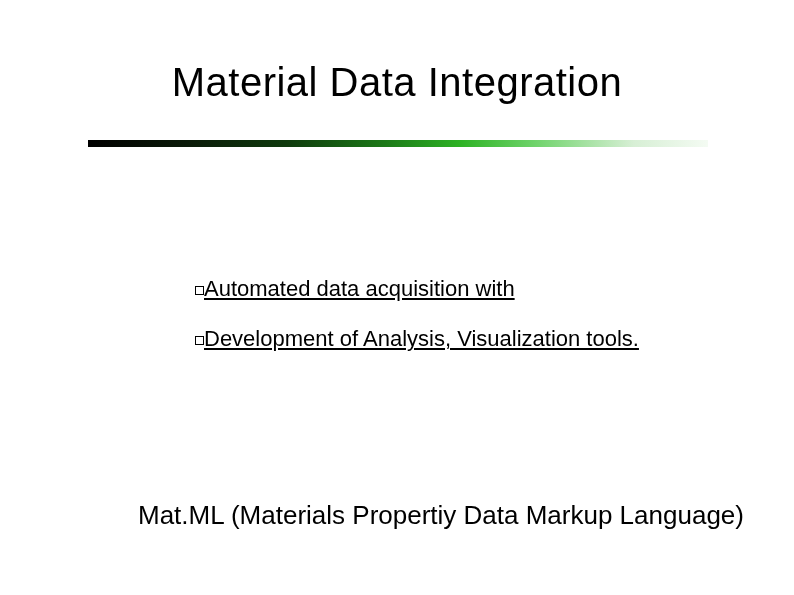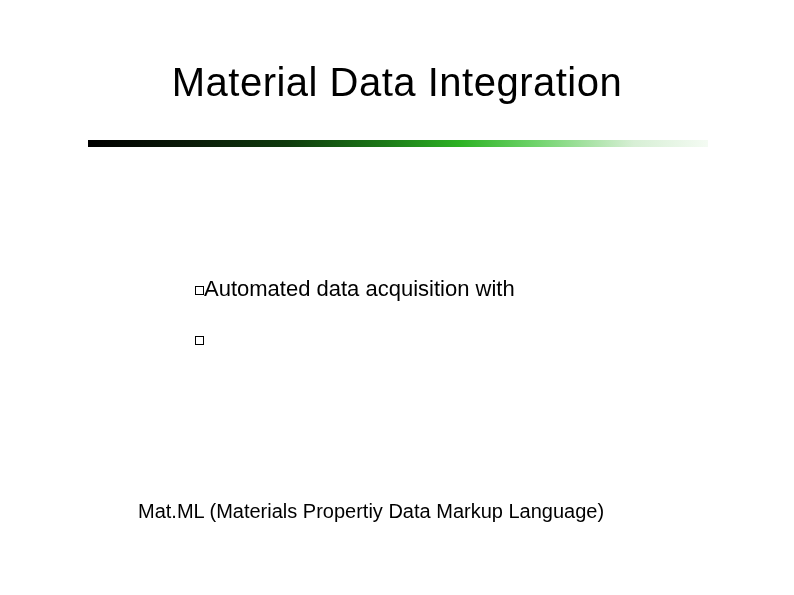--- a/index.html
+++ b/index.html
@@ -53,57 +53,58 @@
     position: absolute;
     top: 275px;
     left: 195px;
     width: 472px;
     font-size: 22px;
     line-height: 1.28;
   }
   .bullet {
     position: relative;
     margin-bottom: 22px;
+    text-decoration: underline;
   }
   .bullet .glyph {
     display: inline-block;
     vertical-align: baseline;
     width: 9px;
     height: 9px;
     border: 1px solid #000;
     box-sizing: border-box;
     margin-right: 0px;
     position: relative;
     top: -1px;
   }
   .closing {
     position: absolute;
     top: 500px;
     left: 138px;
-    font-size: 20px;
+    font-size: 26px;
   }
 </style>
 </head>
 <body>
 
 <div class="slide">
 
   <div class="title">Material Data Integration</div>
 
   <div class="rule"></div>
 
 
   <div class="bullets">
 
     <div class="bullet">
       <span class="glyph"></span><span>Automated data acquisition with</span><br>
     </div>
 
     <div class="bullet">
-      <span class="glyph"></span>
+      <span class="glyph"></span><span>Development of Analysis, Visualization tools.</span>
     </div>
 
 
   </div>
 
   <div class="closing">Mat.ML (Materials Propertiy Data Markup Language)</div>
 
 </div>
 
 </body></html>

